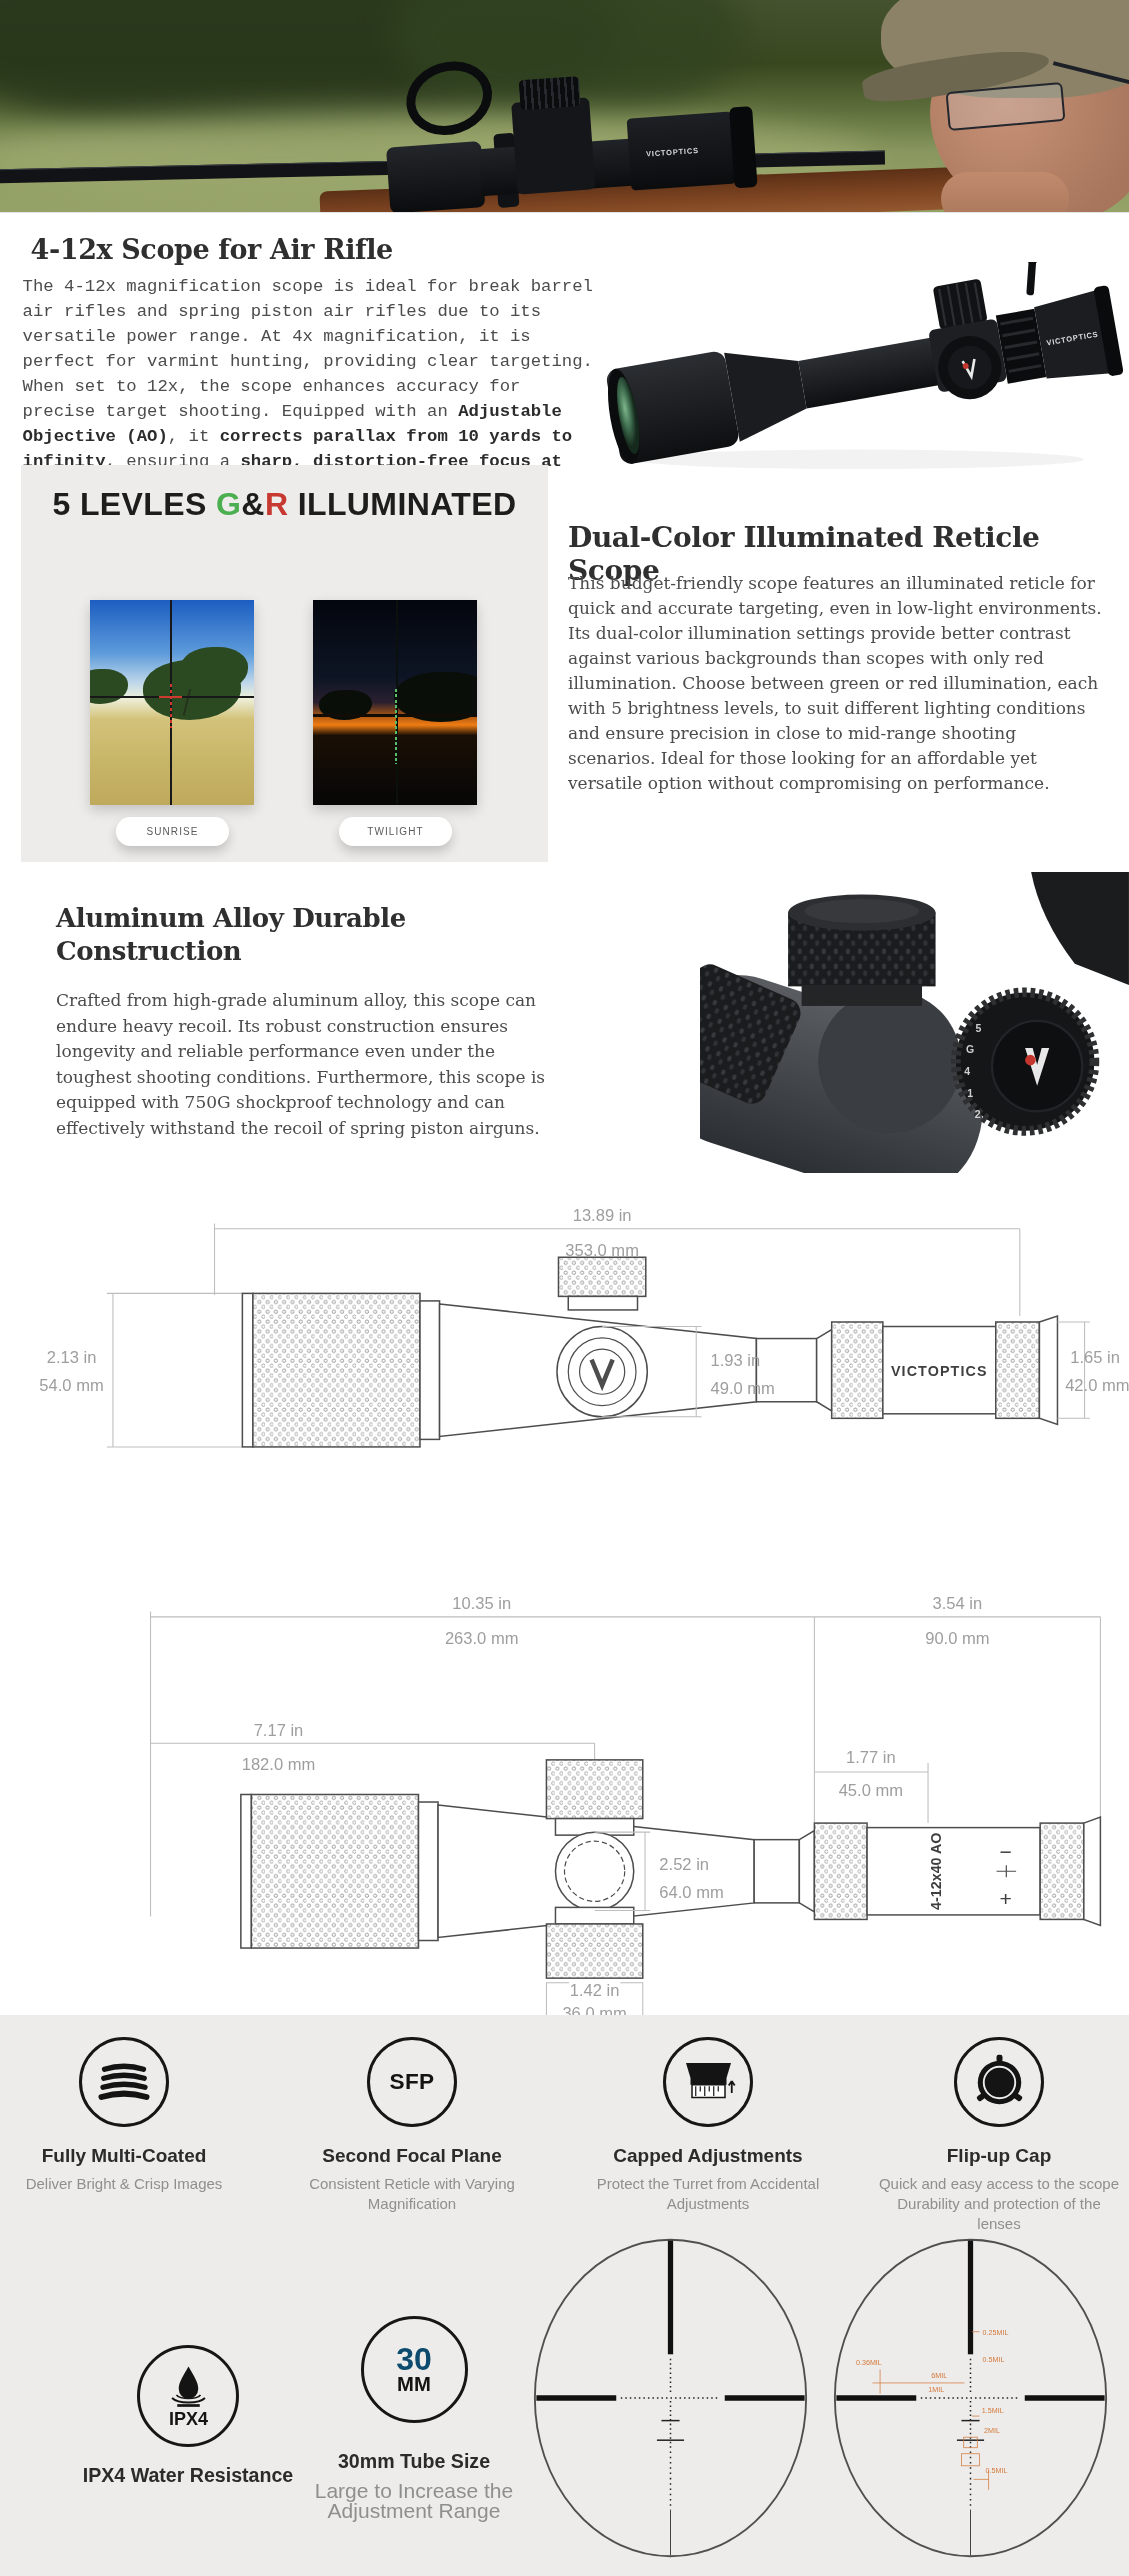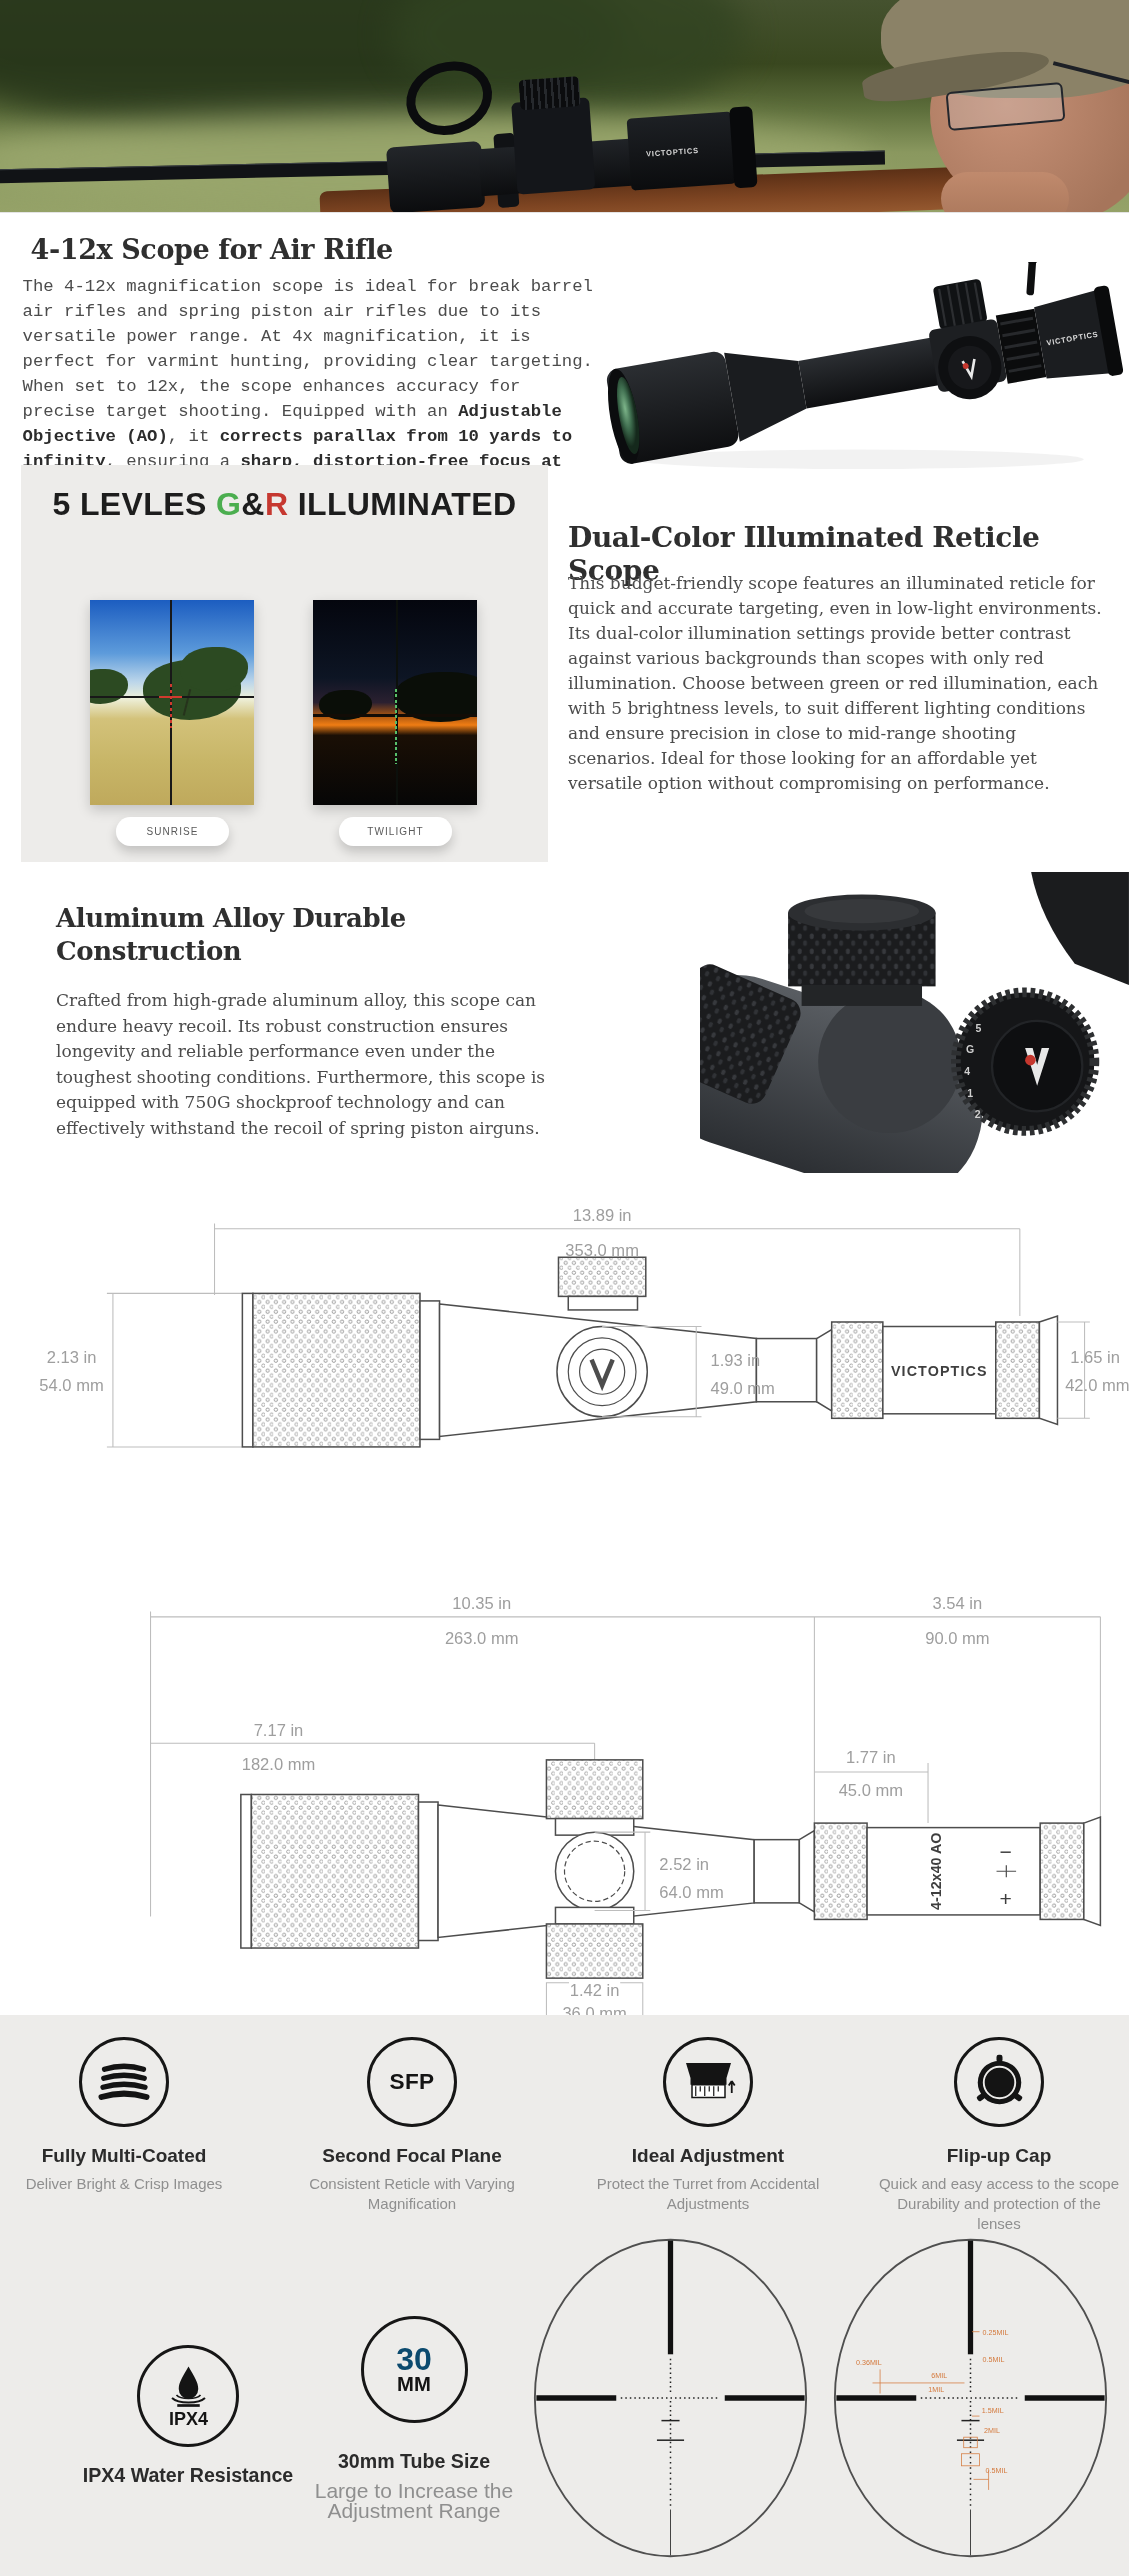--- a/index.html
+++ b/index.html
@@ -351,21 +351,21 @@
   <div class="feature" style="left:580px;width:256px">
     <div class="ficon">
       <svg width="57" height="57" viewBox="-38 -38 76 76">
         <path d="M-30,-26 L30,-26 L24,-6 L-24,-6 Z" fill="#141414"></path>
         <rect x="-24" y="-6" width="48" height="9" fill="#141414"></rect>
         <rect x="-22" y="3" width="44" height="17" fill="#fff" stroke="#141414" stroke-width="2"></rect>
         <path d="M-17,5 V18 M-11,5 V12 M-5,5 V18 M1,5 V12 M7,5 V18 M13,5 V12" stroke="#141414" stroke-width="1.6"></path>
         <path d="M31,14 V-2 M31,-2 L27,4 M31,-2 L35,4" stroke="#141414" stroke-width="2.4" fill="none"></path>
       </svg>
     </div>
-    <div class="ftitle">Ideal Adjustment</div>
+    <div class="ftitle">Capped Adjustments</div>
     <div class="fsub" style="width:233px;margin-left:auto;margin-right:auto">Protect the Turret from Accidental Adjustments</div>
   </div>
 
   <div class="feature" style="left:869px;width:260px">
     <div class="ficon">
       <svg width="57" height="57" viewBox="-38 -38 76 76">
         <circle cx="0" cy="0" r="29" fill="#141414"></circle>
         <rect x="-4" y="-37" width="8" height="10" rx="3" fill="#141414"></rect>
         <rect x="-37" y="-2" width="10" height="8" rx="3" fill="#141414" transform="rotate(-35)"></rect>
         <rect x="27" y="-2" width="10" height="8" rx="3" fill="#141414" transform="rotate(35)"></rect>

